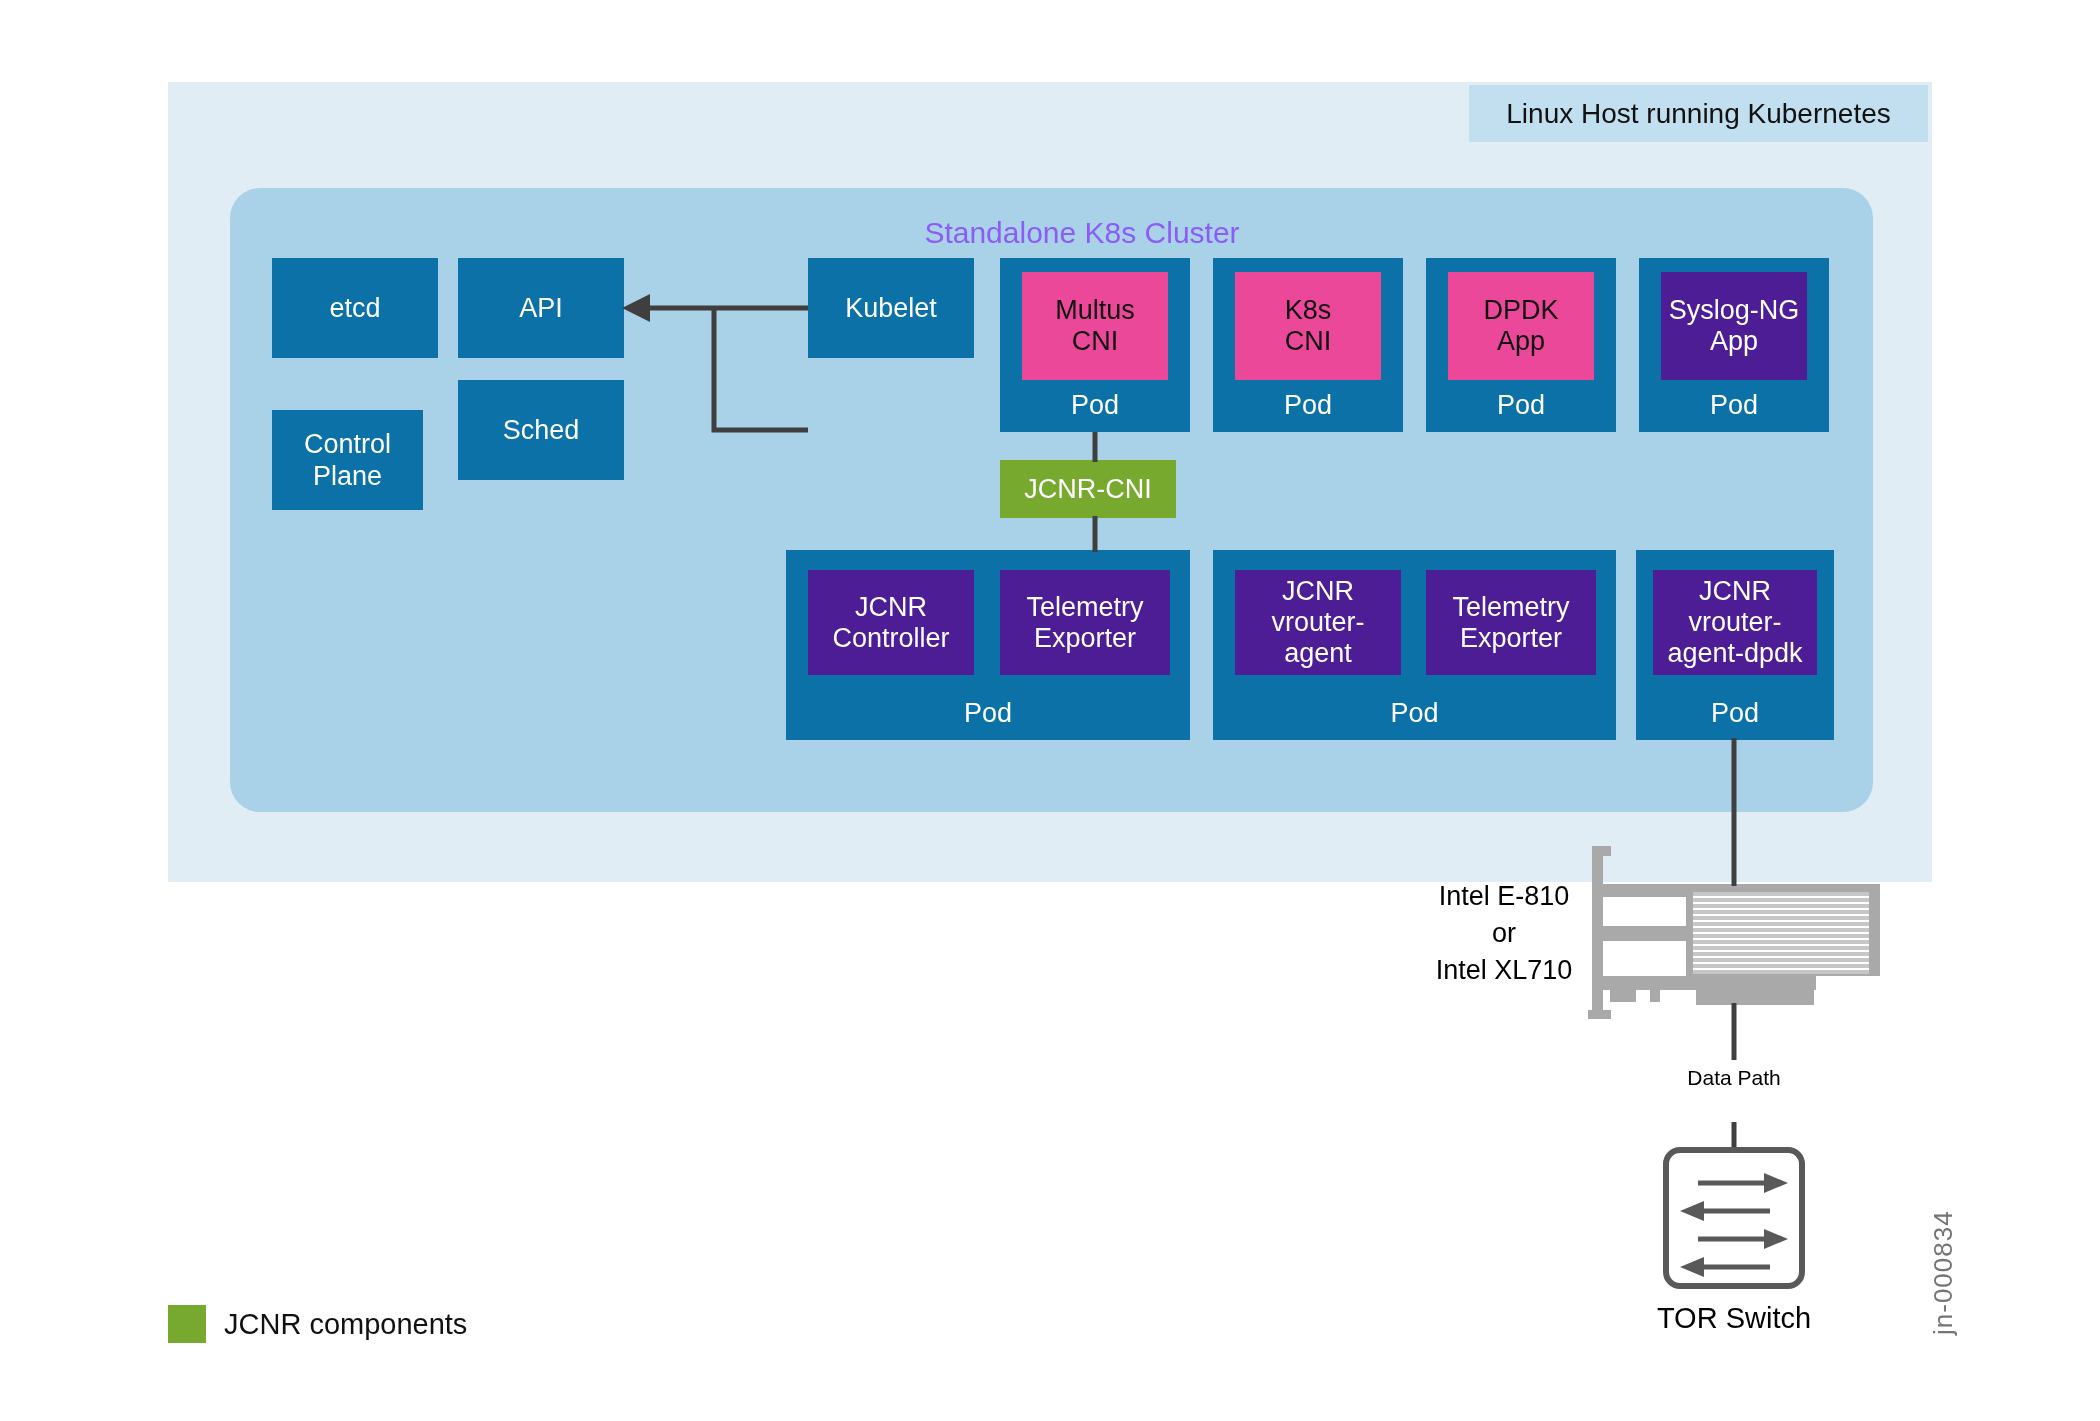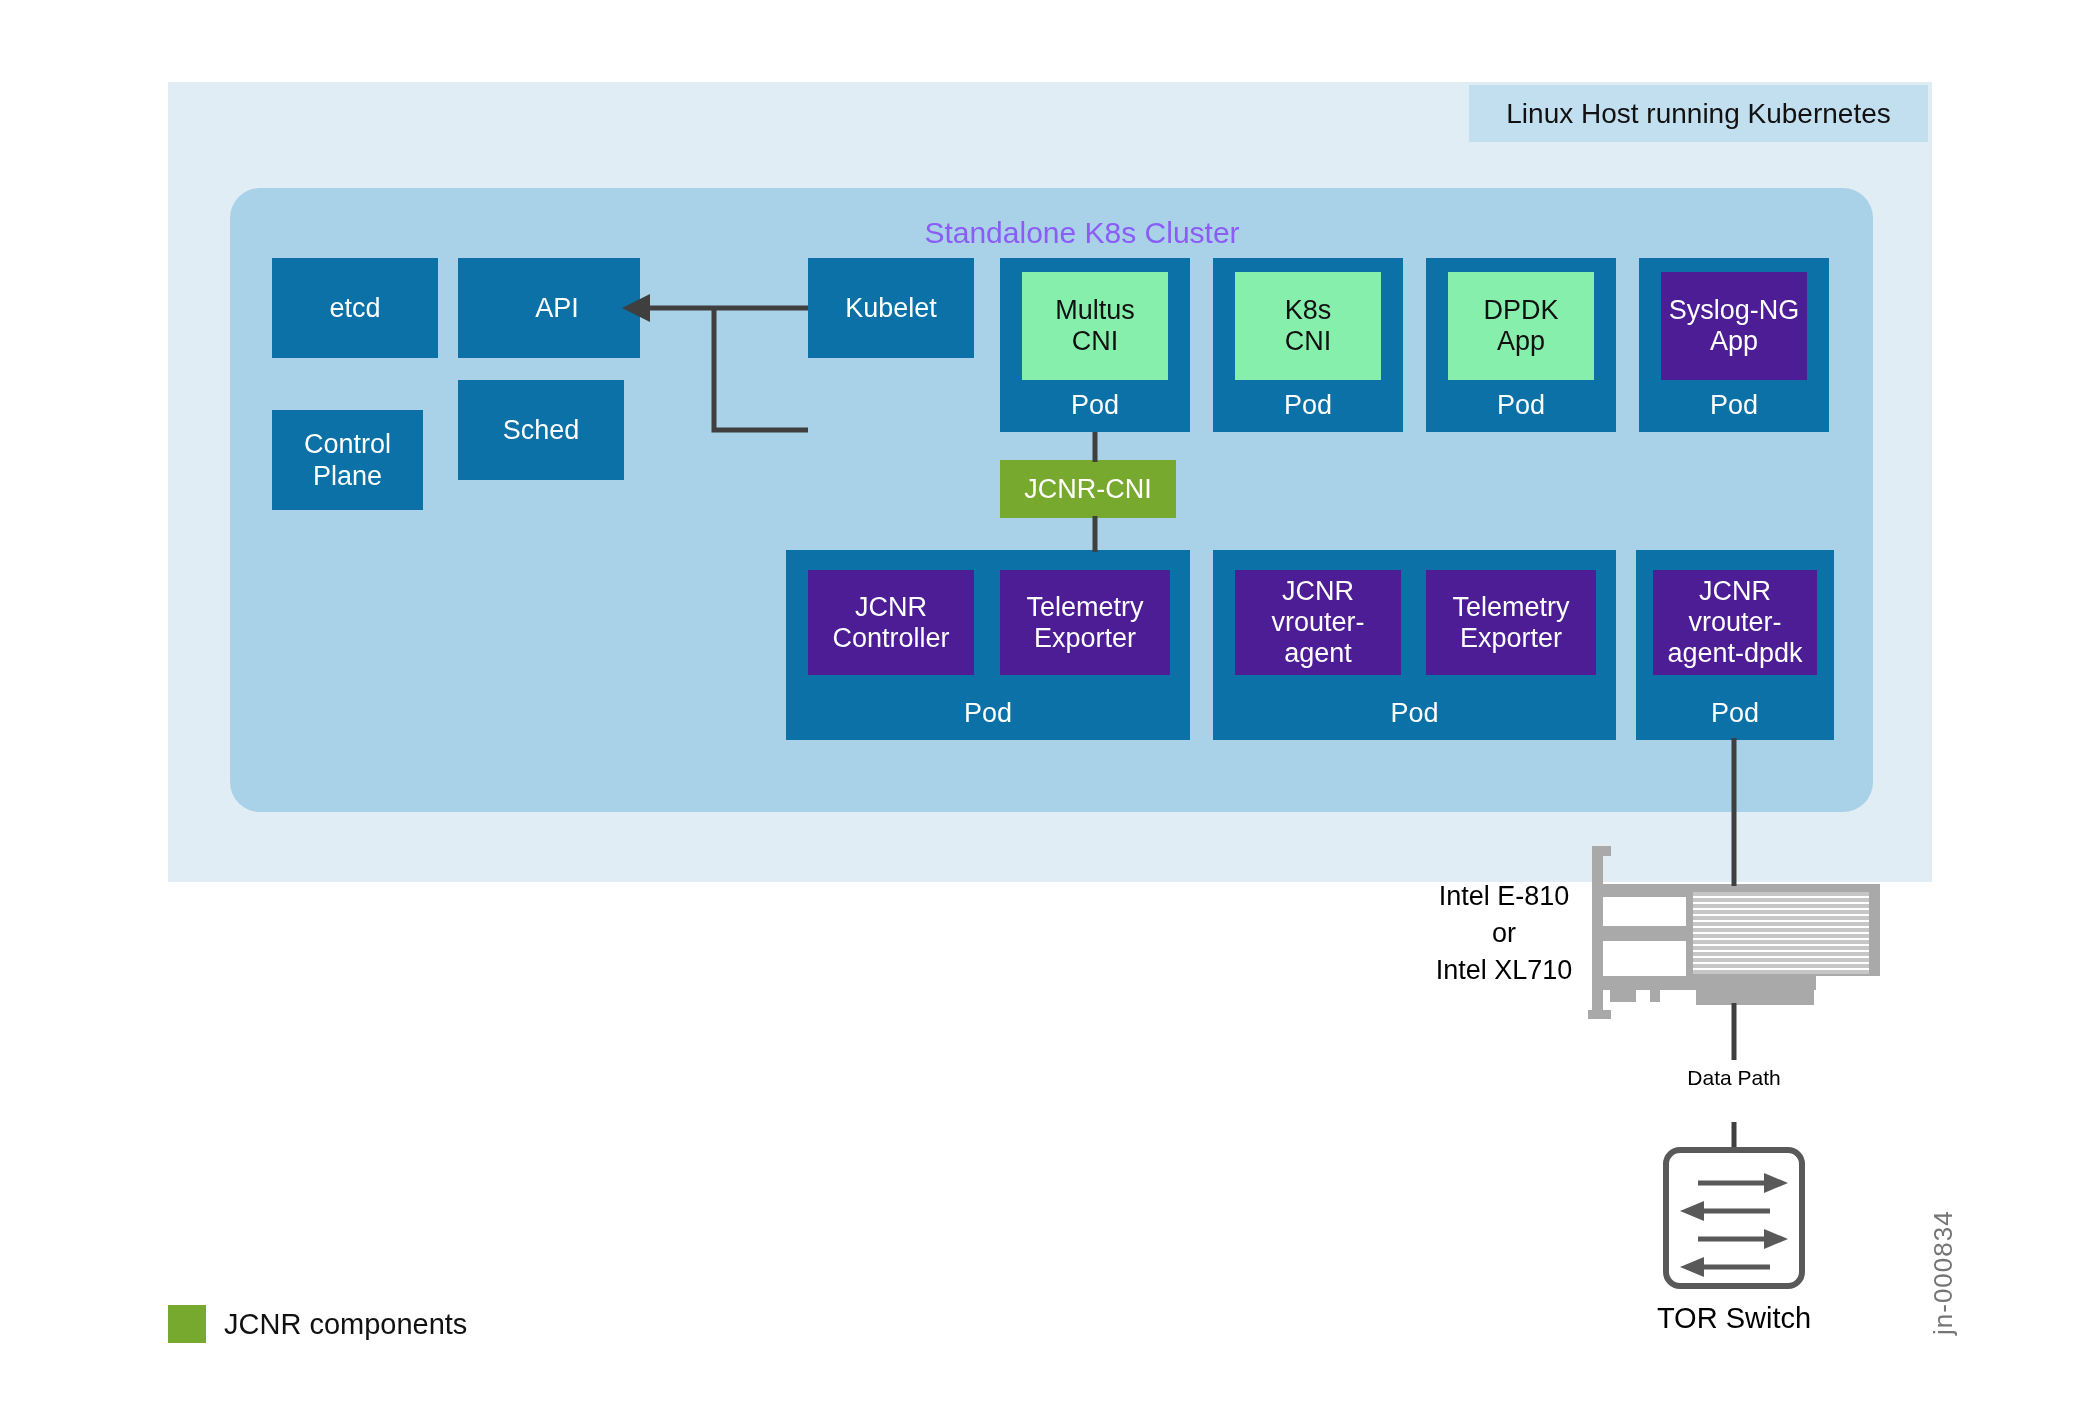--- a/index.html
+++ b/index.html
@@ -10,21 +10,21 @@
   .host-label{left:1469px;top:85px;width:459px;height:57px;background:#c2dff0;
               display:flex;align-items:center;justify-content:center;
               font-size:28px;color:#111;}
   .cluster-box{left:230px;top:188px;width:1643px;height:624px;background:#a9d2e8;border-radius:30px;}
   .cluster-title{left:230px;top:216px;width:1704px;text-align:center;font-size:30px;color:#8b5cf6;}
   .node{background:#0b71a6;color:#fff;display:flex;align-items:center;justify-content:center;
         text-align:center;font-size:27px;line-height:32px;white-space:pre-line;}
   .pod{background:#0b71a6;}
   .child{display:flex;align-items:center;justify-content:center;text-align:center;
          font-size:27px;line-height:31px;white-space:pre-line;}
-  .child.gray{background:#86efac;color:#111;}
+  .child.gray{background:#ec4899;color:#111;}
   .child.green{background:#4c1d95;color:#fff;}
   .podlabel{color:#fff;font-size:27px;text-align:center;}
   .jcnr-cni{background:#78a92f;color:#fff;display:flex;align-items:center;justify-content:center;
             font-size:27px;}
   .overlay{left:0;top:0;pointer-events:none;}
   .nicpart{background:#a9a9a9;}
   .heatsink{background:repeating-linear-gradient(to bottom,#c6c6c6 0 4px,#ffffff 4px 6px);
             border:2px solid #a9a9a9;box-sizing:border-box;}
   .blktext{color:#000000;text-align:center;white-space:pre-line;}
   .nic-label{left:1398px;top:878px;width:212px;font-size:27px;line-height:37px;}
@@ -40,21 +40,21 @@
 
 <div id="canvas">
 
   <div class="abs host-box"></div>
   <div class="abs host-label">Linux Host running Kubernetes</div>
 
   <div class="abs cluster-box"></div>
   <div class="abs cluster-title">Standalone K8s Cluster</div>
 
   <div class="abs node" style="left:272px;top:258px;width:166px;height:100px;">etcd</div>
-  <div class="abs node" style="left:458px;top:258px;width:166px;height:100px;padding-left:16px;">API</div>
+  <div class="abs node" style="left:458px;top:258px;width:166px;height:100px;">API</div>
   <div class="abs node" style="left:272px;top:364px;width:151px;height:100px;margin-top:46px;">Control
 Plane</div>
   <div class="abs node" style="left:458px;top:380px;width:166px;height:100px;">Sched</div>
   <div class="abs node" style="left:808px;top:258px;width:166px;height:100px;">Kubelet</div>
 
   <div class="abs pod" style="left:1000px;top:258px;width:190px;height:174px;">
     <div class="abs child gray" style="left:22px;top:14px;width:146px;height:108px;">Multus
 CNI</div>
     <div class="abs podlabel" style="left:0;top:132px;width:190px;">Pod</div>
   </div>

